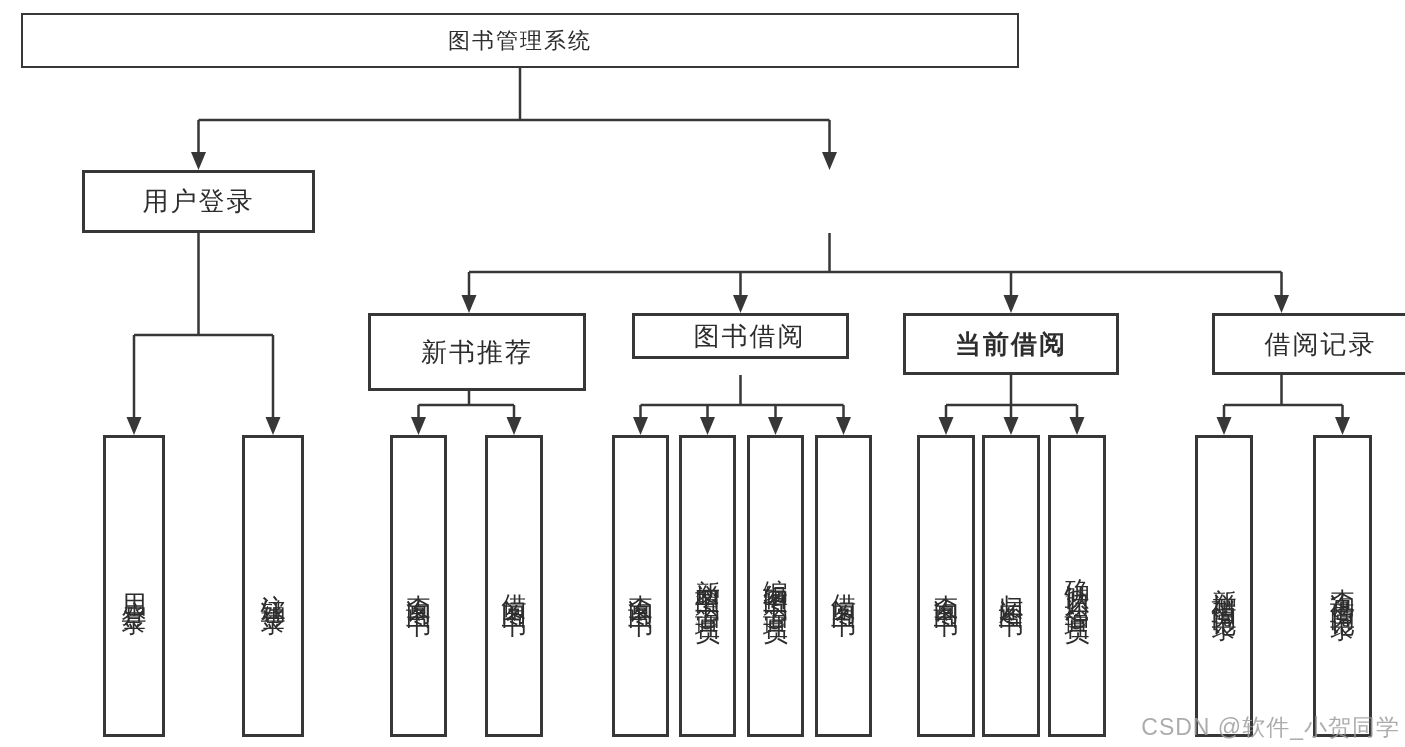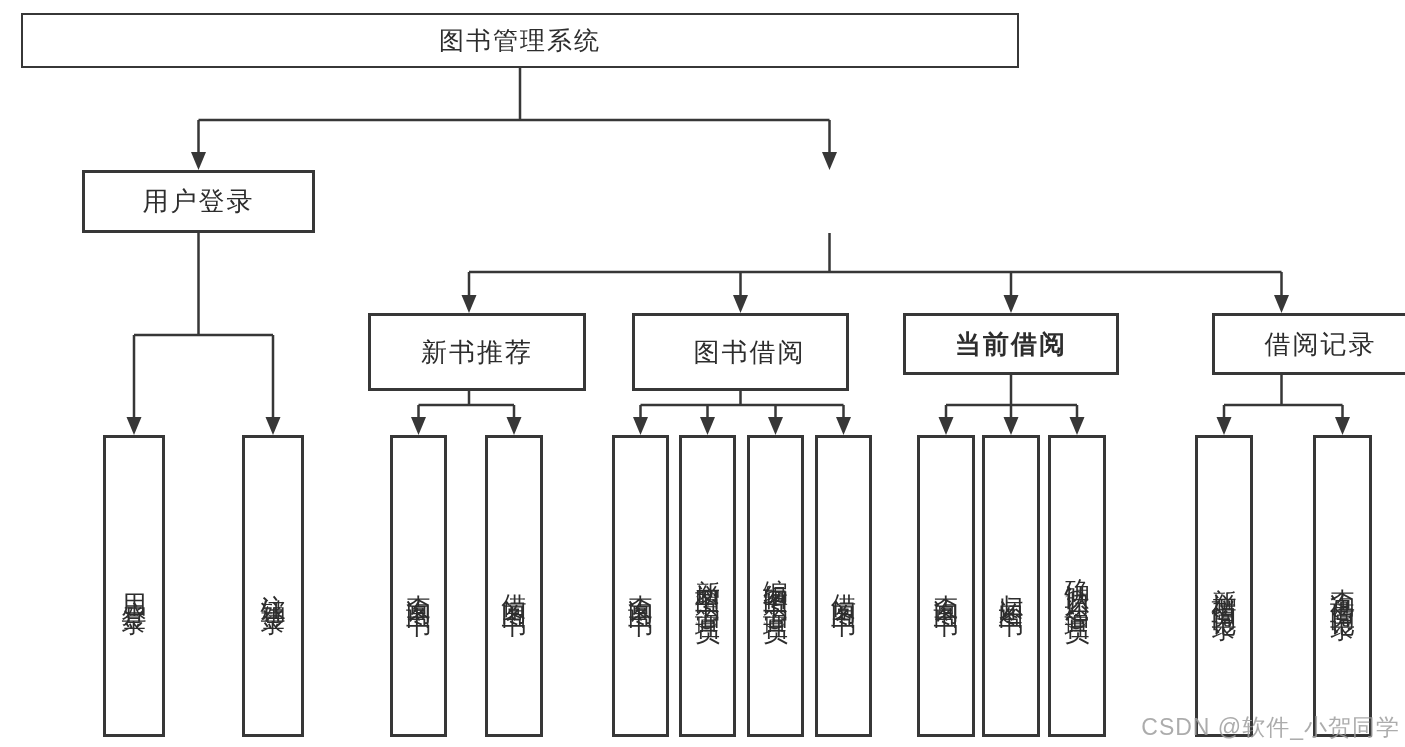--- a/index.html
+++ b/index.html
@@ -16,21 +16,21 @@
     box-sizing: border-box;
     border: 3px solid #373737;
     background: #ffffff;
     display: flex;
     align-items: center;
     justify-content: center;
     color: #2d2d2d;
     z-index: 2;
   }
   .hbox { font-size: 26px; letter-spacing: 2px; white-space: nowrap; }
-  .root-box { border-width: 2px; font-size: 25px; }
+  .root-box { border-width: 2px; font-size: 22px; }
   .vbox {
     writing-mode: vertical-rl;
     text-orientation: mixed;
     font-size: 25px;
     letter-spacing: 6px;
     line-height: 1;
   }
   .connectors {
     position: absolute;
     left: 0; top: 0;
@@ -95,21 +95,21 @@
       <polygon class="carrow" points="1216.5,417 1231.5,417 1224,435"></polygon>
       <polygon class="carrow" points="1335,417 1350,417 1342.5,435"></polygon>
     </g>
   </svg>
 
   <div class="box hbox root-box" style="left:21px; top:13px; width:998px; height:55px;">图书管理系统</div>
 
   <div class="box hbox" style="left:82px; top:170px; width:233px; height:63px;">用户登录</div>
 
   <div class="box hbox" style="left:368px; top:313px; width:218px; height:78px;">新书推荐</div>
-  <div class="box hbox" style="left:632px; top:313px; width:217px; height:78px;padding-left:18px;">图书借阅</div>
+  <div class="box hbox" style="left:632px; top:313px; width:217px; height:46px;padding-left:18px;">图书借阅</div>
   <div class="box hbox" style="left:903px; top:313px; width:216px; height:62px;font-weight:bold;">当前借阅</div>
   <div class="box hbox" style="left:1173px; top:313px; width:217px; height:62px;margin-left:39px;">借阅记录</div>
 
   <div class="box vbox" style="left:103px; top:435px; width:62px; height:302px;">用户登录</div>
   <div class="box vbox" style="left:242px; top:435px; width:62px; height:302px;">注销登录</div>
 
   <div class="box vbox" style="left:390px; top:435px; width:57px; height:302px;">查询图书</div>
   <div class="box vbox" style="left:485px; top:435px; width:58px; height:302px;">借阅图书</div>
 
   <div class="box vbox" style="left:612px; top:435px; width:57px; height:302px;">查询图书</div>

